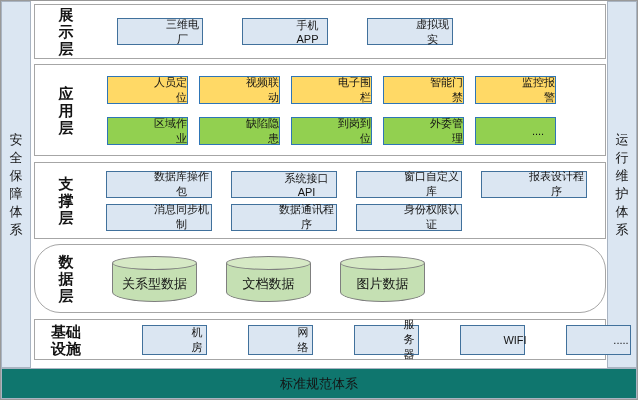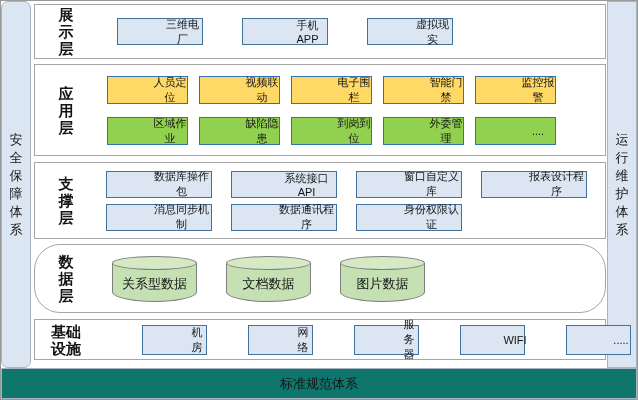--- a/index.html
+++ b/index.html
@@ -13,21 +13,21 @@
     position:relative; width:638px; height:400px;
     border:1px solid #999; background:#fff; overflow:hidden;
   }
   
   .sidebar {
     position:absolute; top:0; width:30px; height:367px;
     background:#dbe6f2; border:1px solid #a9b4c2;
     display:flex; align-items:center; justify-content:center;
     font-size:13px; line-height:18px;
   }
-  .sidebar.left { left:0;border-radius:7px; }
+  .sidebar.left { left:0; }
   .sidebar.right { left:606px; }
   .vtext { width:1.1em; word-break:break-all; text-align:center; }
   .bottombar {
     position:absolute; left:0; top:367px; width:636px; height:31px;
     background:#0f766e; border:1px solid #a9b4c2;
     display:flex; align-items:center; justify-content:center;
     font-size:13px;
   }
   
   .main { position:absolute; left:33px; top:0; width:572px; display:flex; flex-direction:column; }
@@ -48,21 +48,21 @@
   .yellow { background:#ffd966; border:1px solid #2e75b6; }
   .green  { background:#92d050; border:1px solid #2e75b6; }
 
   .layer-display { margin-top:3px; height:55px; }
   .layer-display .row { padding-left:20px; gap:39px; }
   .layer-display .box { width:86px; height:27px; }
 
   .layer-application { margin-top:5px; height:92px; }
   .layer-application .content { gap:13px; }
   .layer-application .row { padding-left:10px; gap:11px; }
-  .layer-application .box { width:81px; height:28px; }
+  .layer-application .box { width:81px; height:28px;text-align:right; }
 
   .layer-support { margin-top:6px; height:77px; }
   .layer-support .content { gap:6px; }
   .layer-support .row { padding-left:9px; gap:19px; }
   .layer-support .box { width:106px; height:27px; }
 
   .layer-data { margin-top:5px; height:69px;border-radius:26px; }
   .layer-data .row { padding-left:15px; gap:29px; }
 
   .layer-infra { margin-top:6px; height:41px; }

